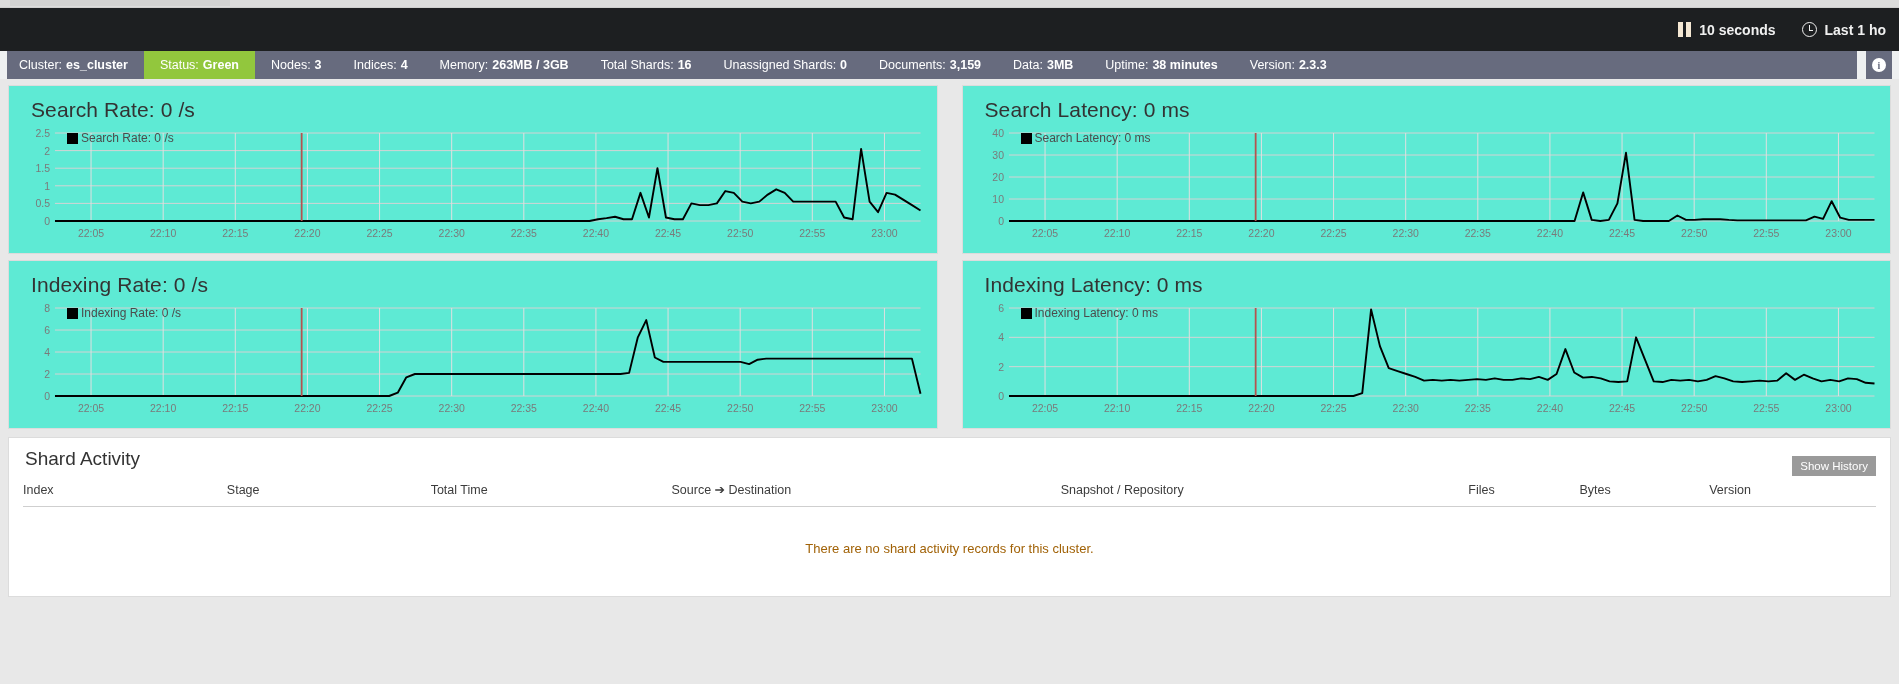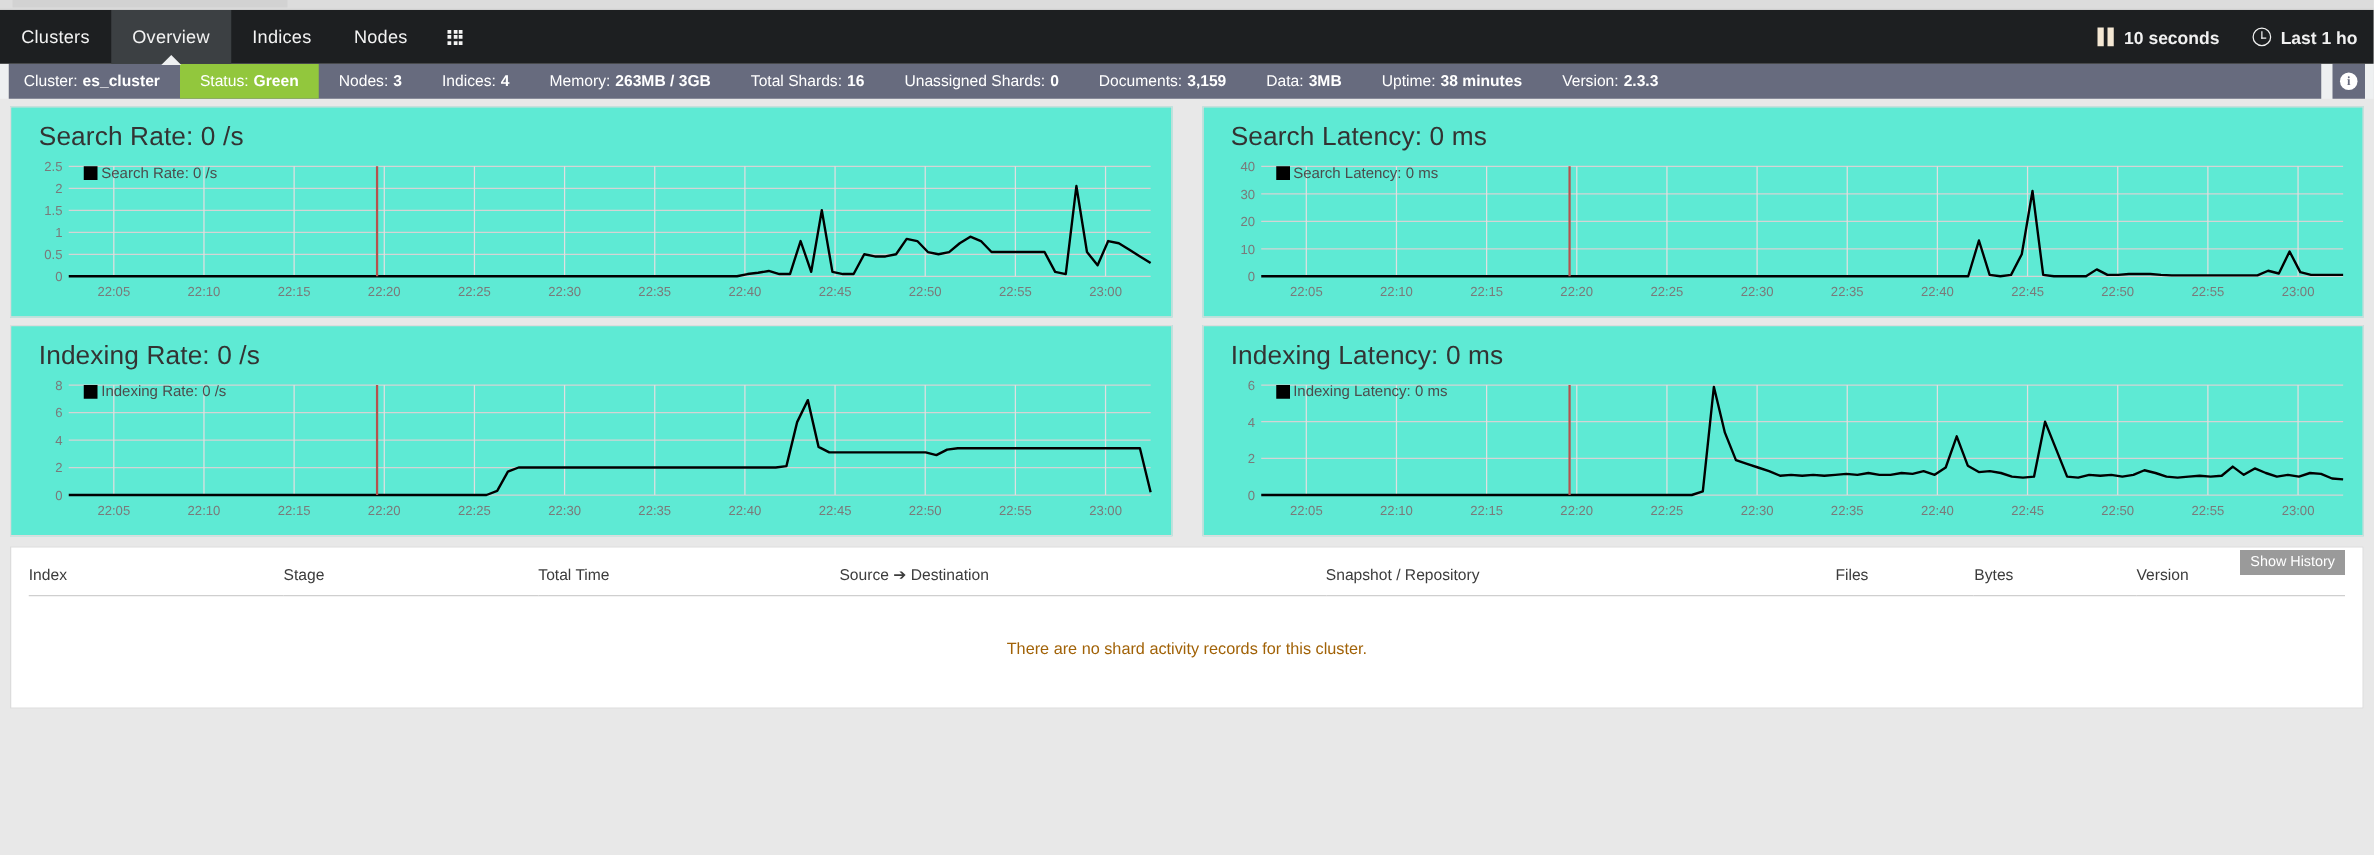--- a/index.html
+++ b/index.html
@@ -144,21 +144,21 @@
 
   
   .shard-wrap { padding: 8px 8px 0 8px; }
   .shard-panel {
     background: #ffffff; border: 1px solid #dcdcdc;
     padding: 10px 14px 14px 14px;
     position: relative;
   }
   .shard-title { font-size: 19px; color: #333; font-weight: 400; margin: 0 0 8px 2px; }
   .show-history {
-    position: absolute; right: 14px; top: 2px;
+    position: absolute; right: 14px; top: 18px;
     background: #9a9a9a; color: #fff;
     font-size: 11.5px; padding: 4px 8px;
     border: none; cursor: pointer;
   }
   table.shard-table { width: 100%; border-collapse: collapse; }
   table.shard-table th {
     text-align: left; font-weight: 400;
     font-size: 12.5px; color: #3c3c3c;
     padding: 4px 0 9px 0;
     border-bottom: 1px solid #cfcfcf;
@@ -169,47 +169,20 @@
   }
 </style>
 </head>
 <body>
 
 <div class="chrome-strip">
   <div class="chrome-ghost"></div>
 </div>
 
 <div class="topnav">
-  <div class="nav-items">
-    <div class="nav-item">
-      <span>Clusters</span>
-    </div>
-    <div class="nav-item active">
-      <span>Overview</span>
-    </div>
-    <div class="nav-item">
-      <span>Indices</span>
-    </div>
-    <div class="nav-item">
-      <span>Nodes</span>
-    </div>
-    <div class="nav-grid-btn">
-      <span class="grid-icon">
-        <i></i>
-          <i></i>
-          <i></i>
-          <i></i>
-          <i></i>
-          <i></i>
-          <i></i>
-          <i></i>
-          <i></i>
-      </span>
-    </div>
-  </div>
 
   <div class="topnav-right">
     <div class="tn-group">
       <span class="pause-icon">
           <b></b>
           <b></b>
         </span>
       <span>10 seconds</span>
     </div>
     <div class="tn-group">
@@ -462,20 +435,21 @@
           <text x="863.9166666666666" y="112" text-anchor="middle" font-size="10.5" fill="#7a7a7a" font-family="&quot;Liberation Sans&quot;, sans-serif">23:00</text>
           <polyline points="34.00,96.00 42.84,96.00 51.67,96.00 60.51,96.00 69.35,96.00 78.18,96.00 87.02,96.00 95.86,96.00 104.69,96.00 113.53,96.00 122.37,96.00 131.20,96.00 140.04,96.00 148.88,96.00 157.71,96.00 166.55,96.00 175.39,96.00 184.22,96.00 193.06,96.00 201.90,96.00 210.73,96.00 219.57,96.00 228.41,96.00 237.24,96.00 246.08,96.00 254.92,96.00 263.76,96.00 272.59,96.00 281.43,96.00 290.27,96.00 299.10,96.00 307.94,96.00 316.78,96.00 325.61,96.00 334.45,96.00 343.29,96.00 352.12,96.00 360.96,96.00 369.80,96.00 378.63,96.00 387.47,93.07 396.31,9.47 405.14,46.13 413.98,68.13 422.82,71.07 431.65,74.00 440.49,76.93 449.33,80.60 458.16,79.87 467.00,80.60 475.84,79.87 484.67,80.60 493.51,79.87 502.35,79.13 511.18,79.87 520.02,78.40 528.86,79.87 537.69,79.87 546.53,78.40 555.37,79.13 564.20,76.93 573.04,79.87 581.88,74.00 590.71,49.07 599.55,72.53 608.39,77.67 617.22,76.93 626.06,78.40 634.90,81.33 643.73,82.07 652.57,81.33 661.41,37.33 670.24,59.33 679.08,81.33 687.92,82.07 696.76,79.87 705.59,80.60 714.43,79.87 723.27,81.33 732.10,79.87 740.94,76.20 749.78,78.40 758.61,81.33 767.45,82.07 776.29,81.33 785.12,80.60 793.96,81.33 802.80,80.60 811.63,73.27 820.47,79.87 829.31,74.73 838.14,78.40 846.98,81.33 855.82,79.87 864.65,81.33 873.49,78.40 882.33,79.13 891.16,82.80 900.00,83.53" fill="none" stroke="#000000" stroke-width="1.9" stroke-linejoin="round"></polyline>
           <line x1="280.80999999999995" y1="8" x2="280.80999999999995" y2="96" stroke="#b5534f" stroke-width="1.8"></line>
         </svg>
     </div>
   </div>
 </div>
 
 <div class="shard-wrap">
   <div class="shard-panel">
+    <div class="shard-title">Shard Activity</div>
     <button class="show-history">Show History</button>
     <table class="shard-table">
       <thead>
         <tr>
           <th style="width:11%">Index</th>
           <th style="width:11%">Stage</th>
           <th style="width:13%">Total Time</th>
           <th style="width:21%">Source ➔ Destination</th>
           <th style="width:22%">Snapshot / Repository</th>
           <th style="width:6%">Files</th>

